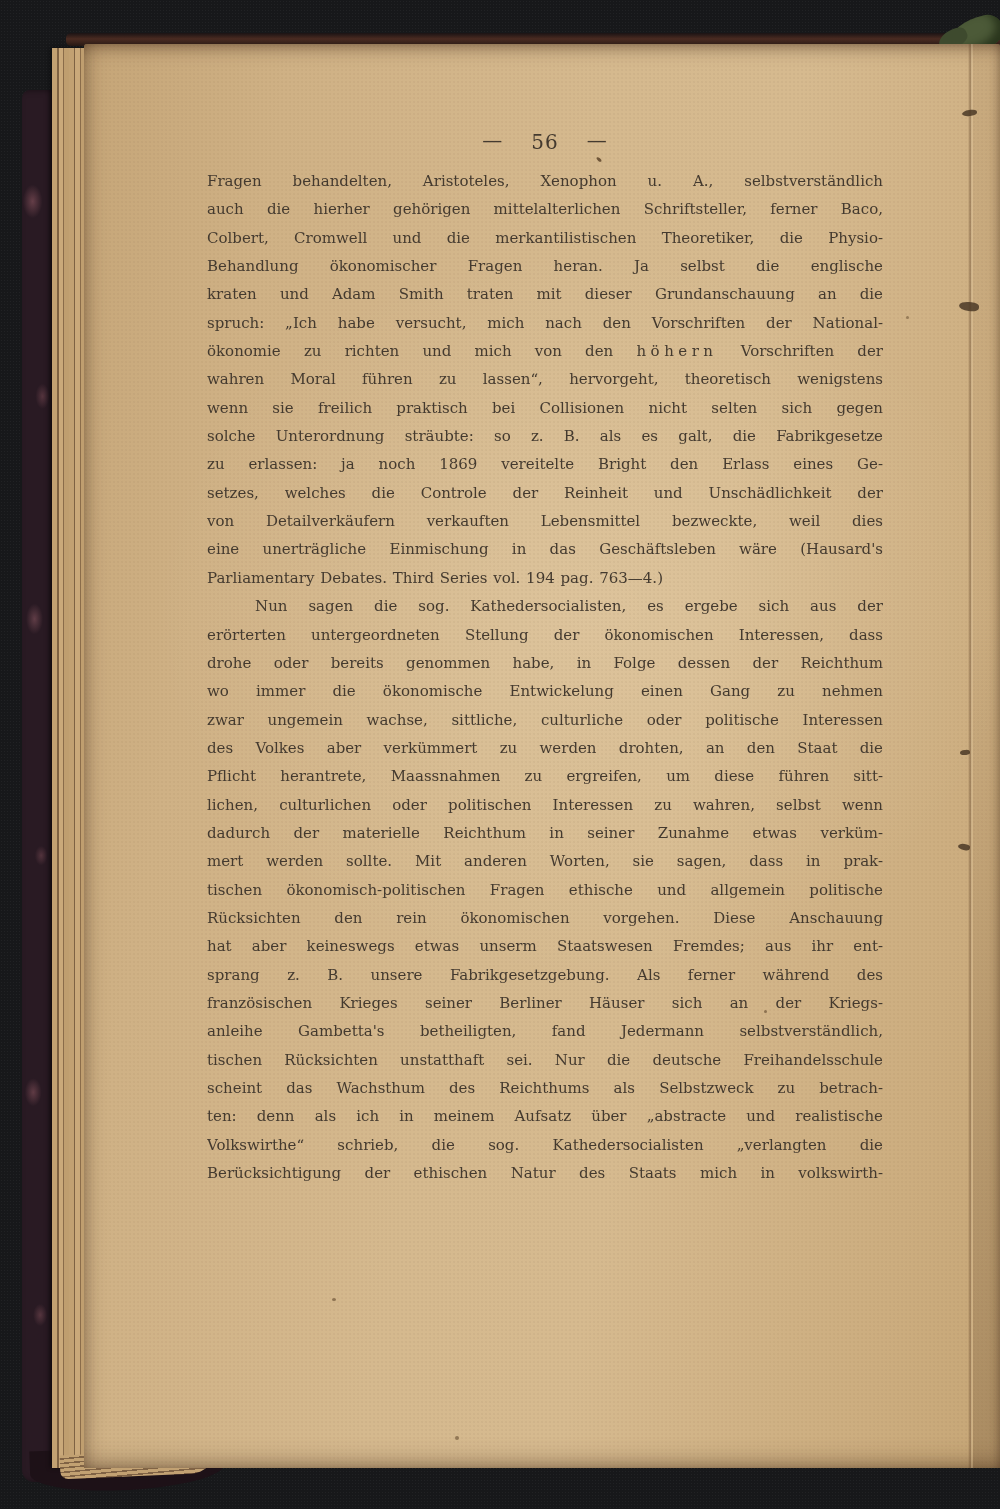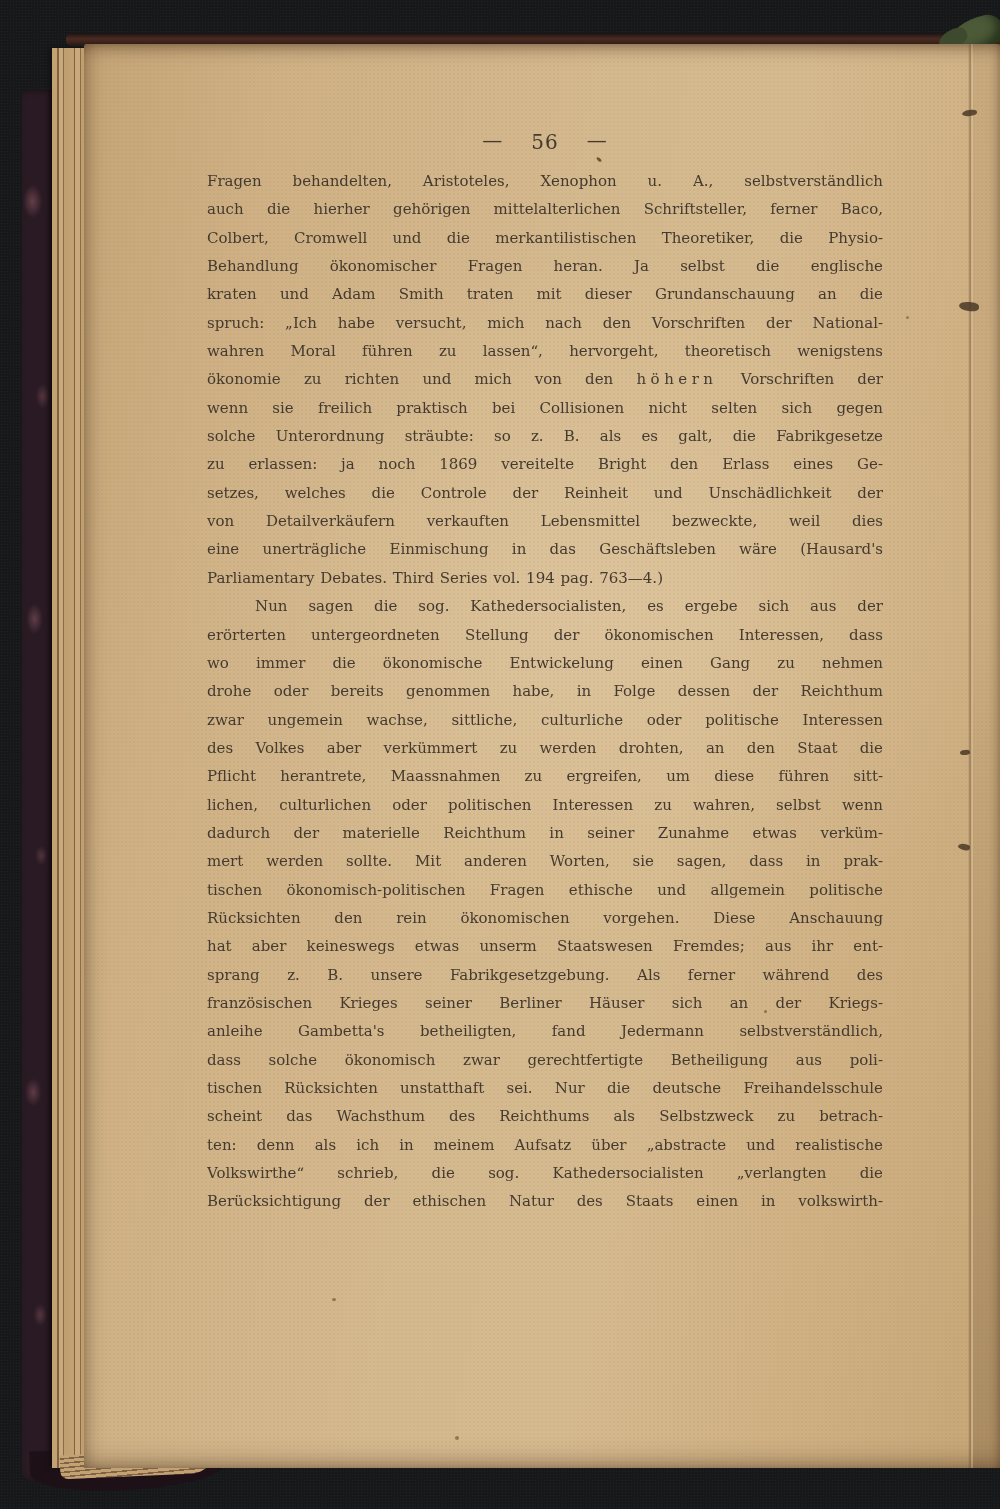--- a/index.html
+++ b/index.html
@@ -133,45 +133,44 @@
     <span>56</span>
     <span class="dash">—</span>
   </div>
   <div>
       <div class="line"><span>Fragen behandelten, Aristoteles, Xenophon u. A., selbstverständlich</span></div>
       <div class="line"><span>auch die hierher gehörigen mittelalterlichen Schriftsteller, ferner Baco,</span></div>
       <div class="line"><span>Colbert, Cromwell und die merkantilistischen Theoretiker, die Physio-</span></div>
       <div class="line"><span>Behandlung ökonomischer Fragen heran.  Ja selbst die englische</span></div>
       <div class="line"><span>kraten und Adam Smith traten mit dieser Grundanschauung an die</span></div>
       <div class="line"><span>spruch: „Ich habe versucht, mich nach den Vorschriften der National-</span></div>
+      <div class="line"><span>ökonomie zu richten und mich von den </span><span class="spaced">höhern</span><span> Vorschriften der</span></div>
       <div class="line"><span>wahren Moral führen zu lassen“, hervorgeht, theoretisch wenigstens</span></div>
-      <div class="line"><span>ökonomie zu richten und mich von den </span><span class="spaced">höhern</span><span> Vorschriften der</span></div>
       <div class="line"><span>wenn sie freilich praktisch bei Collisionen nicht selten sich gegen</span></div>
       <div class="line"><span>solche Unterordnung sträubte: so z. B. als es galt, die Fabrikgesetze</span></div>
       <div class="line"><span>zu erlassen: ja noch 1869 vereitelte Bright den Erlass eines Ge-</span></div>
       <div class="line"><span>setzes, welches die Controle der Reinheit und Unschädlichkeit der</span></div>
       <div class="line"><span>von Detailverkäufern verkauften Lebensmittel bezweckte, weil dies</span></div>
       <div class="line"><span>eine unerträgliche Einmischung in das Geschäftsleben wäre (Hausard's</span></div>
       <div class="line no-just"><span>Parliamentary Debates. Third Series vol. 194 pag. 763—4.)</span></div>
       <div class="line indent"><span>Nun sagen die sog. Kathedersocialisten, es ergebe sich aus der</span></div>
       <div class="line"><span>erörterten untergeordneten Stellung der ökonomischen Interessen, dass</span></div>
+      <div class="line"><span>drohe oder bereits genommen habe, in Folge dessen der Reichthum</span></div>
       <div class="line"><span>wo immer die ökonomische Entwickelung einen Gang zu nehmen</span></div>
-      <div class="line"><span>drohe oder bereits genommen habe, in Folge dessen der Reichthum</span></div>
       <div class="line"><span>zwar ungemein wachse, sittliche, culturliche oder politische Interessen</span></div>
       <div class="line"><span>des Volkes aber verkümmert zu werden drohten, an den Staat die</span></div>
       <div class="line"><span>Pflicht herantrete, Maassnahmen zu ergreifen, um diese führen sitt-</span></div>
       <div class="line"><span>lichen, culturlichen oder politischen Interessen zu wahren, selbst wenn</span></div>
       <div class="line"><span>dadurch der materielle Reichthum in seiner Zunahme etwas verküm-</span></div>
       <div class="line"><span>mert werden sollte.  Mit anderen Worten, sie sagen, dass in prak-</span></div>
       <div class="line"><span>tischen ökonomisch-politischen Fragen ethische und allgemein politische</span></div>
       <div class="line"><span>Rücksichten den rein ökonomischen vorgehen.  Diese Anschauung</span></div>
       <div class="line"><span>hat aber keineswegs etwas unserm Staatswesen Fremdes; aus ihr ent-</span></div>
       <div class="line"><span>sprang z. B. unsere Fabrikgesetzgebung.  Als ferner während des</span></div>
       <div class="line"><span>französischen Krieges seiner Berliner Häuser sich an der Kriegs-</span></div>
       <div class="line"><span>anleihe Gambetta's betheiligten, fand Jedermann selbstverständlich,</span></div>
-      <div class="line"><span>dass solche ökonomisch zwar gerechtfertigte Betheiligung aus poli-</span></div>
       <div class="line"><span>tischen Rücksichten unstatthaft sei.  Nur die deutsche Freihandelsschule</span></div>
       <div class="line"><span>scheint das Wachsthum des Reichthums als Selbstzweck zu betrach-</span></div>
       <div class="line"><span>ten: denn als ich in meinem Aufsatz über „abstracte und realistische</span></div>
       <div class="line"><span>Volkswirthe“ schrieb, die sog. Kathedersocialisten „verlangten die</span></div>
-      <div class="line"><span>Berücksichtigung der ethischen Natur des Staats einen in volkswirth-</span></div>
+      <div class="line"><span>Berücksichtigung der ethischen Natur des Staats mich in volkswirth-</span></div>
     </div>
 </div>
 
 </body></html>

